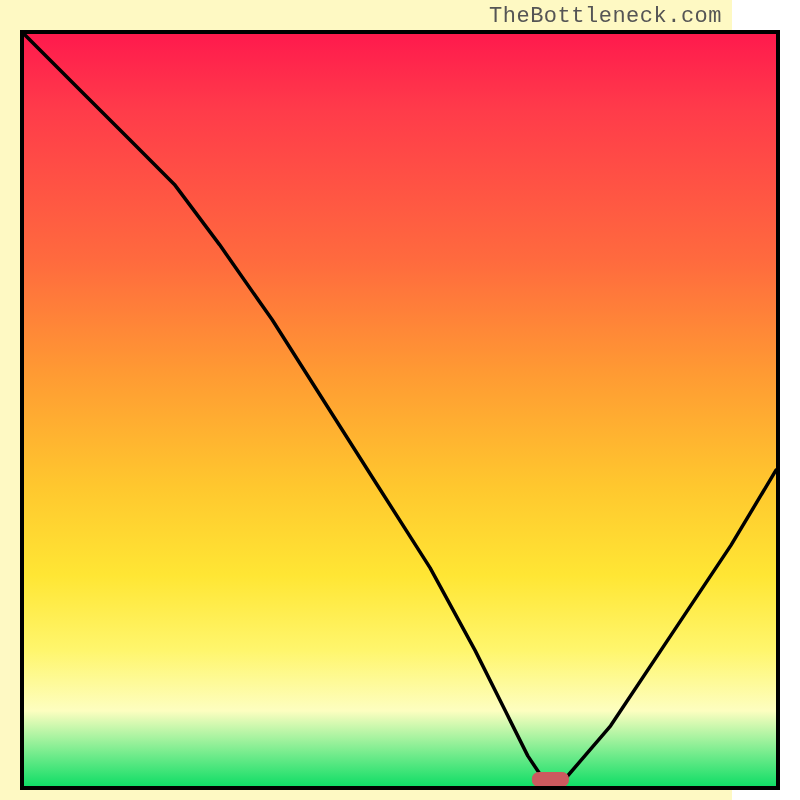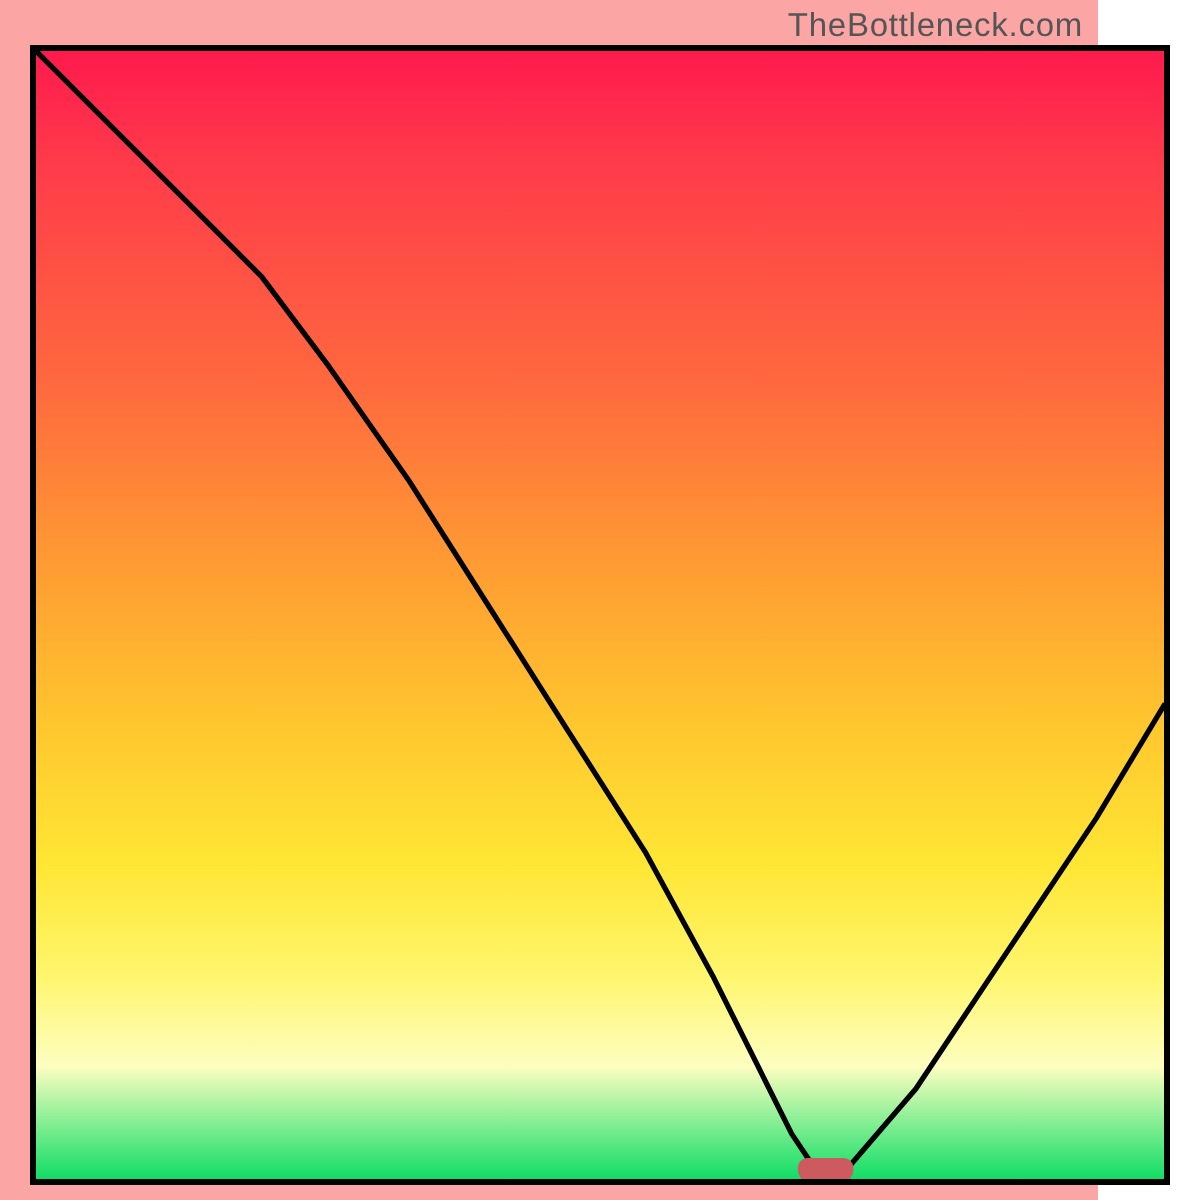--- a/index.html
+++ b/index.html
@@ -7,21 +7,22 @@
     padding: 0;
     width: 800px;
     height: 800px;
     background: #fff;
     font-family: Arial, Helvetica, sans-serif;
   }
   .outer {
     position: relative;
     width: 732px;
     height: 800px;
-    background: #fca5a5;
+    background: #fef9c3;
+    font-family: Liberation Mono, monospace;
   }
   .watermark {
     position: absolute;
     top: 4px;
     right: 10px;
     color: #555;
     font-size: 22px;
     font-weight: 500;
     letter-spacing: 0.5px;
     z-index: 10;

